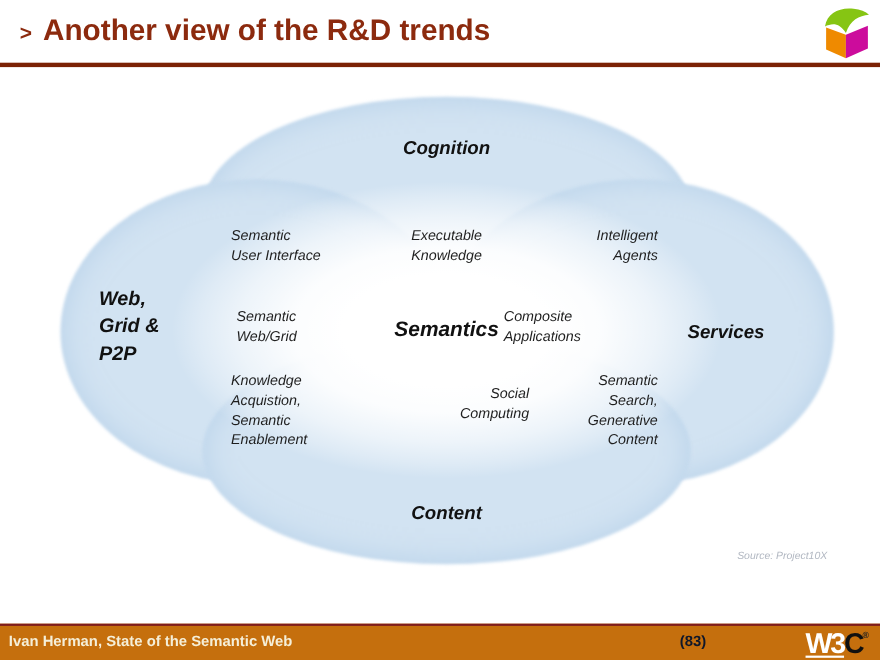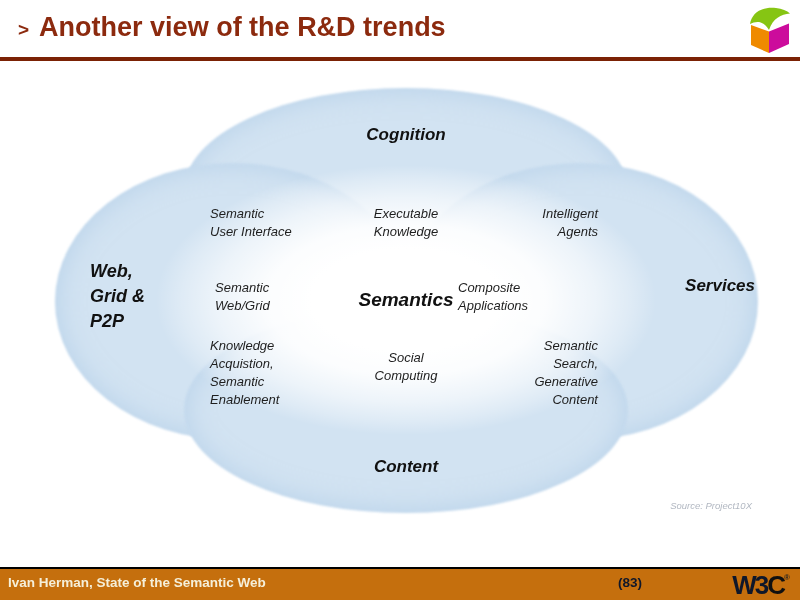--- a/index.html
+++ b/index.html
@@ -35,45 +35,45 @@
   }
   .dlabel{
     position:absolute; z-index:5;
     font-size:13px; line-height:18px; color:#1e1e1e;
     white-space:pre-line;
     font-style:italic;
   }
   .bold-label{font-weight:bold; font-size:17px; line-height:20px; color:#111;}
   .lbl-cognition{left:306px; top:125px; width:200px; text-align:center;}
   .lbl-webgridp2p{left:90px; top:259px; line-height:25px; font-size:18px;}
-  .lbl-services{left:625px; top:276px; width:130px; text-align:right;}
+  .lbl-services{left:625px; top:292px; width:130px; text-align:left;}
   .lbl-content{left:331px; top:457px; width:150px; text-align:center;}
   .lbl-semantics{left:330px; top:290px; width:152px; text-align:center; font-size:19px;}
   .lbl-sui{left:210px; top:205px;}
   .lbl-exec{left:331px; top:205px; width:150px; text-align:center;}
   .lbl-agents{left:458px; top:205px; width:140px; text-align:right;}
   .lbl-swg{left:215px; top:279px;}
   .lbl-composite{left:458px; top:279px; width:140px; text-align:left;}
   .lbl-ka{left:210px; top:337px;}
-  .lbl-social{left:331px; top:349px; width:150px; text-align:center;}
+  .lbl-social{left:331px; top:349px; width:150px; text-align:right;}
   .lbl-search{left:458px; top:337px; width:140px; text-align:right;}
   .source-note{
     position:absolute; left:602px; top:500px; width:150px; text-align:right;
     font-size:9.5px; font-style:italic; color:#b2b8c2; z-index:5;
   }
   
   .courtesy{position:absolute; left:8px; top:545px; font-size:12.5px; font-style:italic; color:#141414;}
   .footer-bar{
     position:absolute; left:0; top:567px; width:800px; height:33px;
-    background:#c56f0d; border-top:2px solid #000000; box-sizing:border-box;padding-left:48px;
+    background:#c56f0d; border-top:2px solid #7f1d1d; box-sizing:border-box;padding-left:48px;
   }
   .credit{position:absolute; left:8px; top:6px; color:#f5efd8; font-size:13.5px; font-weight:bold;}
   .page-num{position:absolute; left:618px; top:6px; color:#0f172a; font-size:13.5px; font-weight:bold;}
   .w3c-logo{position:absolute; right:10px; top:1px; font-weight:bold; font-size:26px; letter-spacing:-2px;}
-  .w3c-w3{color:#0f172a;}
+  .w3c-w3{color:#ffffff;text-decoration:underline;}
   .w3c-c{color:#101010;}
   .w3c-mark{font-size:8px; vertical-align:14px; letter-spacing:0; color:#222;}
 </style>
 </head>
 <body>
 
 <div class="slide">
 
   <div class="title-row">
     <span class="title-prefix">&gt;</span>

